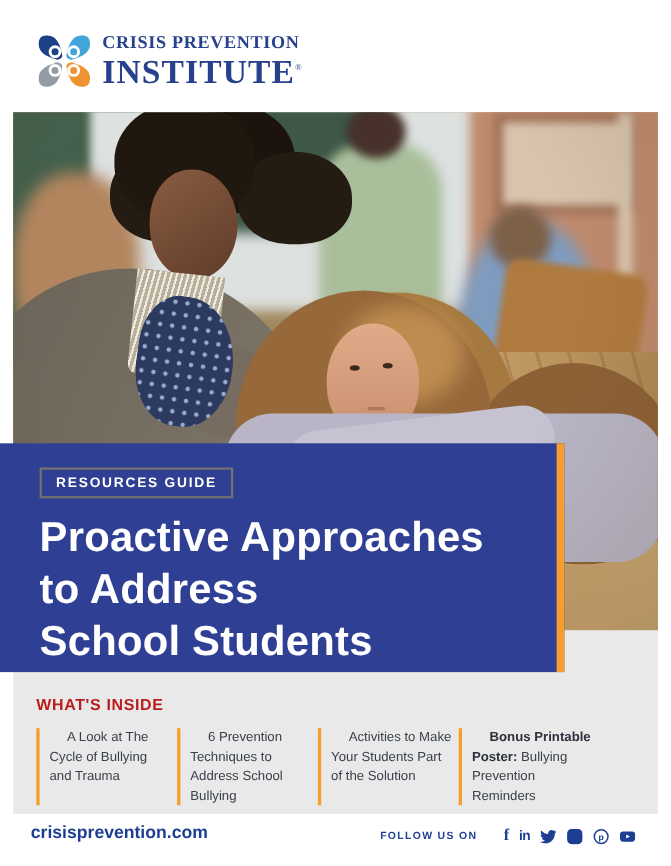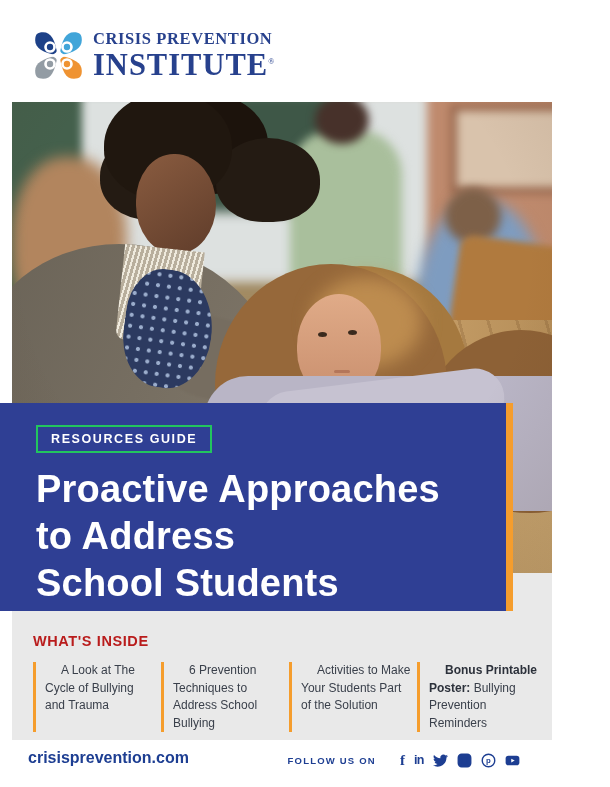--- a/index.html
+++ b/index.html
@@ -1,16 +1,16 @@
 <!DOCTYPE html>
 <html style="--brand-navy: #27418d; --panel-blue: #2f3f94; --accent-orange: #f59d2d; --muted-blue: #8f9fb4; --panel-gray: #e9e9e9; --footer-navy: #1d3e92; --logo-petal-dark-blue: #1d4188; --logo-petal-light-blue: #41a5d9; --logo-petal-gray: #939ca4; --logo-petal-orange: #ef9332;"><head>
 <meta charset="utf-8">
 <style>
   html,body{margin:0;padding:0;background:#fff;}
-  .page{position:relative;width:552px;height:787px;background:#fff;overflow:hidden;
+  .page{position:relative;width:610px;height:787px;background:#fff;overflow:hidden;
         font-family:"Liberation Sans", sans-serif;}
 
   
   .logo{position:absolute;left:32px;top:29px;display:flex;align-items:center;gap:8px;}
   .logo-mark{width:53px;height:53px;}
   .logo-text{line-height:1;color:var(--brand-navy,#27418d);font-family:"Liberation Serif",serif;}
   .logo-line1{font-size:16.5px;font-weight:bold;letter-spacing:.6px;}
   .logo-line2{font-size:30.5px;font-weight:bold;letter-spacing:1px;margin-top:2px;}
   .logo-reg{font-size:8px;vertical-align:super;font-weight:normal;}
   .tagline{position:absolute;right:34px;top:41px;text-align:right;
@@ -79,21 +79,21 @@
   .g-armfold{left:248px;top:278px;width:245px;height:58px;background:#c6c2d1;
              border-radius:30px;transform:rotate(-7deg);}
   .ph-vignette{left:0;top:0;width:586px;height:471px;
                background:radial-gradient(ellipse at 45% 35%, rgba(0,0,0,0) 55%, rgba(70,45,20,.16) 100%);}
 
   
   .hero-panel{position:absolute;left:0;top:403px;width:513px;height:208px;box-sizing:border-box;
               background:var(--panel-blue,#2f3f94);
               border-right:7px solid var(--accent-orange,#f59d2d);
               padding:22px 0 0 36px;z-index:5;}
-  .badge{display:inline-block;border:2px solid #22c55e;color:#fff;
+  .badge{display:inline-block;border:2px solid #737373;color:#fff;
          font-size:12.5px;font-weight:bold;letter-spacing:1.6px;padding:5px 13px;}
   .hero-title{margin-top:13px;color:#fff;font-size:38px;font-weight:bold;
               line-height:47px;letter-spacing:.2px;}
 
   
   .inside-panel{position:absolute;left:12px;top:573px;width:586px;height:167px;
                 background:var(--panel-gray,#e9e9e9);z-index:2;box-sizing:border-box;
                 padding:60px 0 0 21px;}
   .inside-heading{font-size:14.5px;font-weight:bold;color:#b91c1c;letter-spacing:.6px;}
   .inside-items{display:flex;gap:4px;margin-top:13px;}

